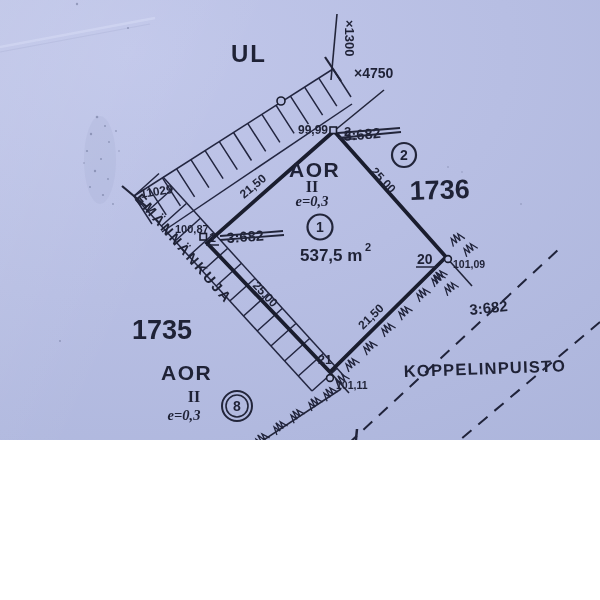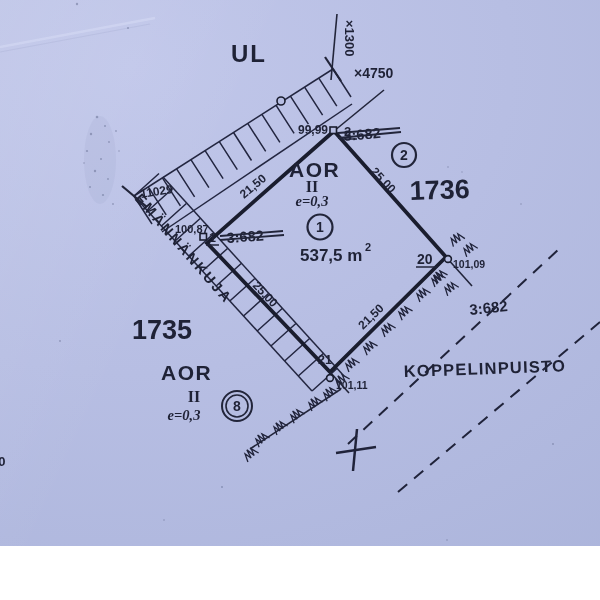--- a/index.html
+++ b/index.html
@@ -1,18 +1,18 @@
 <!DOCTYPE html>
 <html><head>
 <meta charset="utf-8">
 <style>
   html,body{margin:0;padding:0;}
   .canvas{
     position:relative;
-    width:600px;height:546px;
+    width:600px;height:440px;
     overflow:hidden;
     background:
       linear-gradient(115deg, rgba(255,255,255,0.10), rgba(255,255,255,0) 35%),
       radial-gradient(140% 125% at 22% 12%, #c1c7ea 0%, #b7bee3 45%, #aab3da 100%);
   }
   svg{position:absolute;left:0;top:0;}
   .ink{stroke:#22253a;fill:none;}
   .bold{stroke:#1a1d2e;stroke-width:3.8;fill:none;stroke-linejoin:miter;}
   .thin{stroke:#22253a;stroke-width:1.6;fill:none;}
   .hatch{stroke:#232640;stroke-width:1.5;fill:none;}

